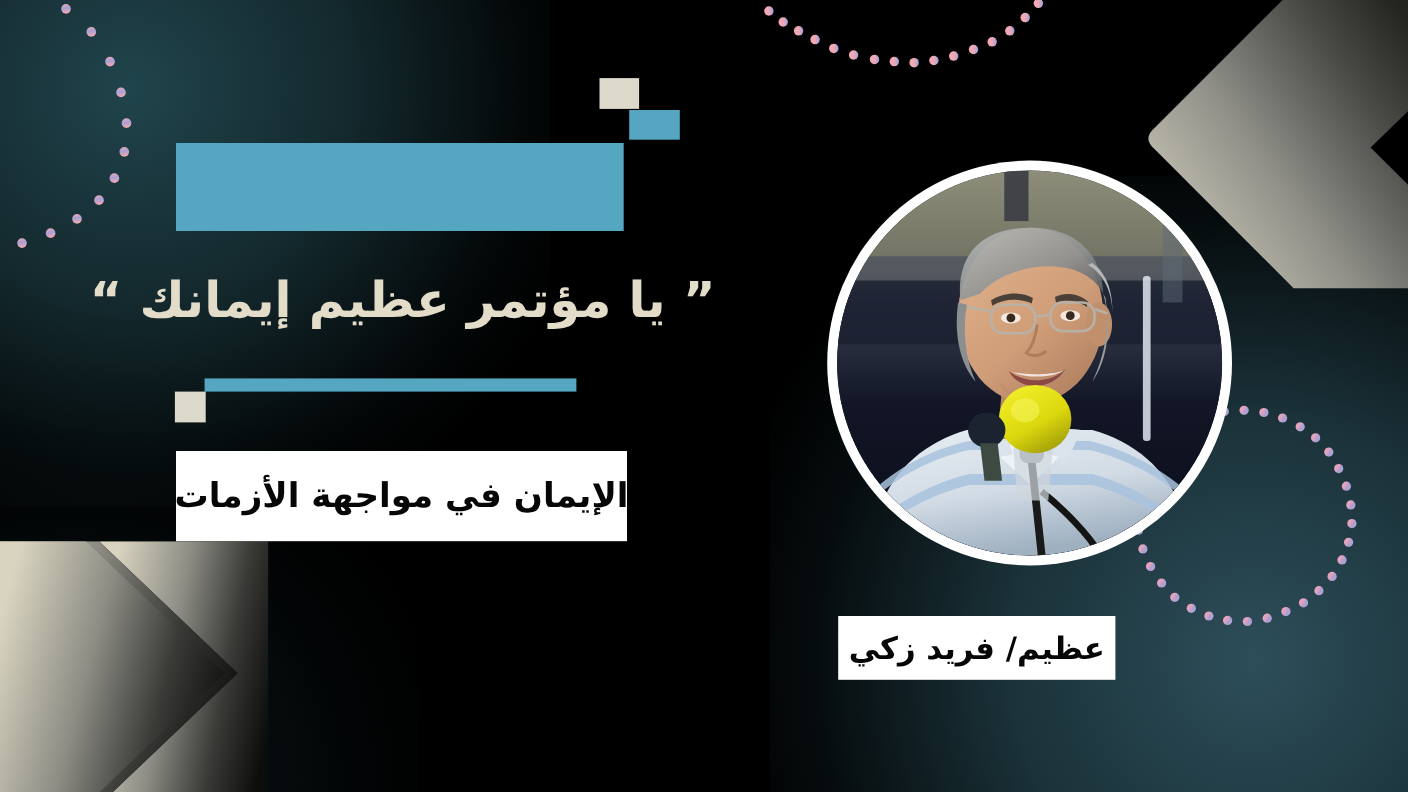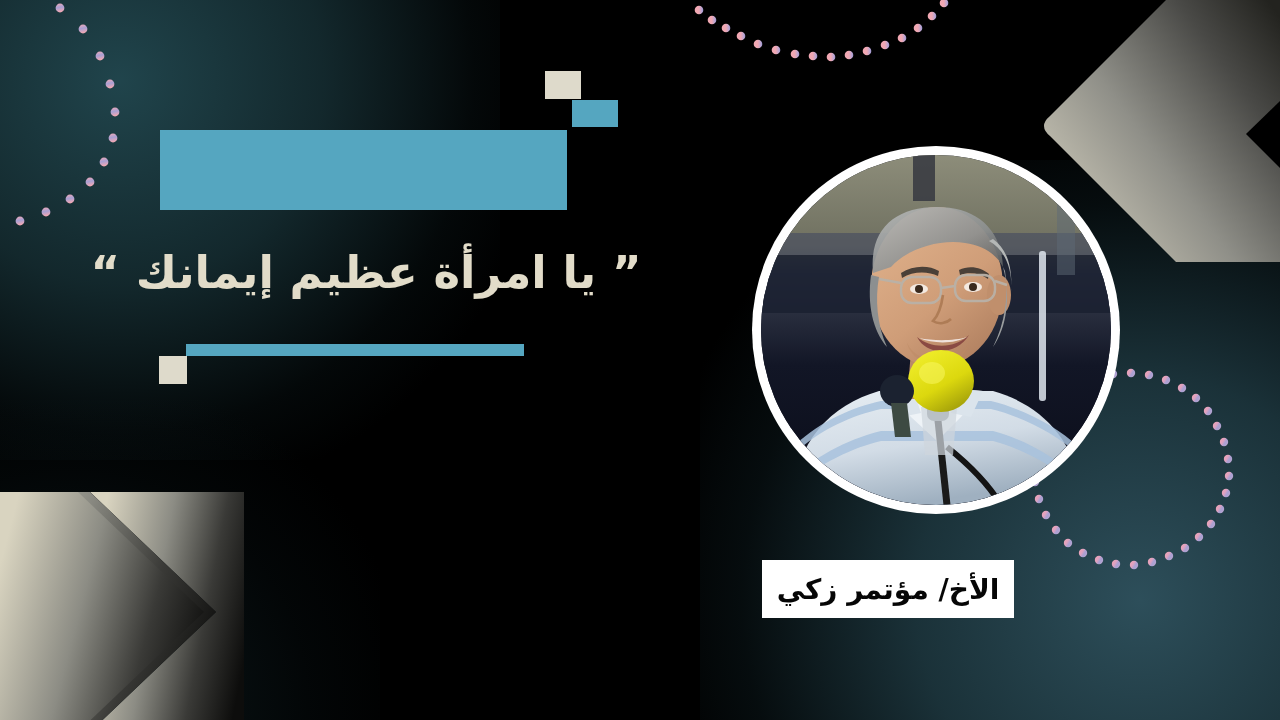--- a/index.html
+++ b/index.html
@@ -233,25 +233,28 @@
         <circle cx="68" cy="48" r="4.2"></circle>
       </g>
     </svg>
   </div>
 
   <div class="sq" style="left:545px;top:71px;width:36px;height:28px;background:#dedacb;"></div>
   <div class="sq" style="left:572px;top:100px;width:46px;height:27px;background:#55a6c0;"></div>
 
   <div style="position:absolute;left:160px;top:130px;width:407px;height:80px;background:#55a6c0;"></div>
 
-  <div id="headline">” يا امرأة عظيم إيمانك “</div>
+  <div id="headline">” يا مؤتمر عظيم إيمانك “</div>
 
   <div class="sq" style="left:186px;top:344px;width:338px;height:12px;background:#55a6c0;"></div>
   <div class="sq" style="left:159px;top:356px;width:28px;height:28px;background:#dedacb;"></div>
 
+  <div id="subtitle-box">
+    <span class="txt">الإيمان في مواجهة الأزمات</span>
+  </div>
 
   <div id="portrait">
     <div id="portrait-inner">
       <svg viewBox="0 0 350 350" preserveAspectRatio="xMidYMid slice">
         <defs>
           <linearGradient id="bgWall" x1="0" y1="0" x2="0" y2="1">
             <stop offset="0%" stop-color="#8d8d7a"></stop>
             <stop offset="26%" stop-color="#6f7060"></stop>
             <stop offset="34%" stop-color="#3a4050"></stop>
             <stop offset="60%" stop-color="#121626"></stop>
@@ -344,16 +347,16 @@
         <ellipse cx="180" cy="226" rx="33" ry="31" fill="url(#micG)"></ellipse>
         <ellipse cx="171" cy="218" rx="13" ry="11" fill="#f7f55e" opacity=".55"></ellipse>
 
         <ellipse cx="136" cy="236" rx="17" ry="16" fill="#1b2230"></ellipse>
         <path d="M 130 248 L 146 248 L 150 282 L 134 282 Z" fill="#3d4a42"></path>
       </svg>
     </div>
   </div>
 
   <div id="speaker-box">
-    <span class="txt">الأخ/ مؤتمر زكي</span>
+    <span class="txt">عظيم/ فريد زكي</span>
   </div>
 
 </div>
 
 </body></html>

